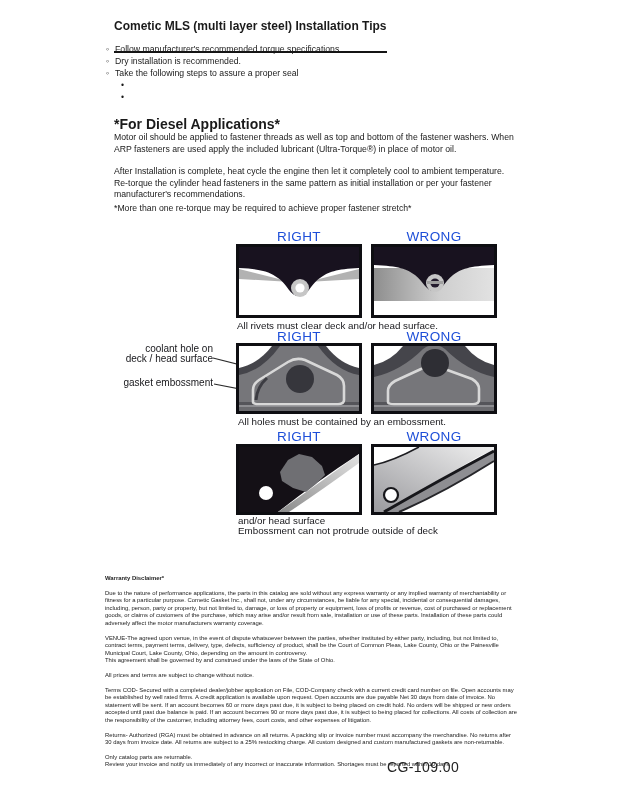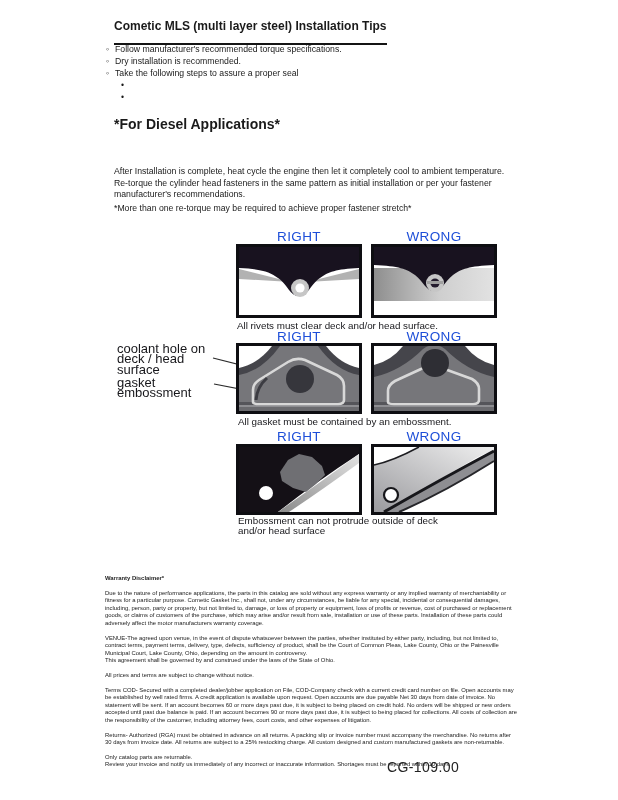--- a/index.html
+++ b/index.html
@@ -11,21 +11,21 @@
     font-family:"Liberation Sans", sans-serif;
     color:#1a1a1a;
     overflow:hidden;
   }
   .abs{position:absolute;}
   
   .title{
     left:114px;top:19px;
     font-size:12px;font-weight:700;
     border-bottom:2px solid #141414;
-    padding-bottom:10px;
+    padding-bottom:18px;
     white-space:nowrap;
   }
   .tips{left:106px;top:44px;width:420px;font-size:8.7px;line-height:11.9px;}
   .tip{display:flex;}
   .tip .mk{width:9px;flex:0 0 9px;text-align:left;}
   .tip.sub{margin-left:15px;}
   .tip.sub .mk{width:8px;flex:0 0 8px;}
   
   .diesel-h{left:114px;top:116px;font-size:14px;font-weight:700;}
   .bodyp{left:114px;width:404px;font-size:8.7px;line-height:11.5px;}
@@ -36,21 +36,21 @@
   .dg-label{width:126px;text-align:center;font-size:13.5px;letter-spacing:0.4px;color:#1d4ed8;}
   .lab-r1{top:229px;} .lab-r2{top:329px;} .lab-r3{top:429px;}
   .col-l{left:236px;} .col-r{left:371px;}
   .dg-img{width:126px;}
   .img-r1{top:244px;} .img-r2{top:343px;} .img-r3{top:444px;}
   .dg-img svg{display:block;}
   .caption{font-size:9.8px;color:#17171b;}
   .cap-r1{left:237px;top:320px;}
   .cap-r2{left:238px;top:416px;}
   .cap-r3{left:238px;top:516px;line-height:10.4px;}
-  .leader-label{width:96px;text-align:left;font-size:13px;line-height:10.4px;color:#17171b;}
+  .leader-label{width:96px;text-align:right;font-size:10px;line-height:10.4px;color:#17171b;}
   .lbl-coolant{left:117px;top:344px;}
   .lbl-emboss{left:117px;top:378px;}
   .leader-svg{left:211px;top:350px;pointer-events:none;}
   
   .disc{left:105px;top:575px;width:412px;font-size:5.9px;line-height:7.6px;color:#222222;}
   .disc .hd{font-weight:700;margin-bottom:7px;}
   .disc p{margin:0 0 7px 0;}
   .disc p.tight{margin:0;}
   .pagenum{left:387px;top:759px;font-size:14px;letter-spacing:0.4px;color:#222;}
 </style>
@@ -76,20 +76,21 @@
     </div>
     <div class="tip sub">
       <span class="mk">•</span>
     </div>
     <div class="tip sub">
       <span class="mk">•</span>
     </div>
   </div>
 
   <div class="abs diesel-h">*For Diesel Applications*</div>
+  <div class="abs bodyp p1">Motor oil should be applied to fastener threads as well as top and bottom of the fastener washers. When ARP fasteners are used apply the included lubricant (Ultra-Torque®) in place of motor oil.</div>
   <div class="abs bodyp p3">*More than one re-torque may be required to achieve proper fastener stretch*</div>
   <div class="abs bodyp p2">After Installation is complete, heat cycle the engine then let it completely cool to ambient temperature. Re-torque the cylinder head fasteners in the same pattern as initial installation or per your fastener manufacturer's recommendations.</div>
 
   <div class="abs dg-label col-l lab-r1">RIGHT</div>
   <div class="abs dg-label col-r lab-r1">WRONG</div>
 
   <div class="abs dg-img col-l img-r1">
     <svg width="126" height="74" viewBox="0 0 126 74">
       <rect x="0" y="0" width="126" height="74" fill="#ffffff"></rect>
       <polygon points="3,25 3,35 55,38" fill="#b2b2b2"></polygon>
@@ -157,21 +158,21 @@
       <rect x="3" y="64" width="120" height="5" fill="#6a6a6e"></rect>
       <path d="M3,3 L3,34 Q30,28 52,6 Q56,3 58,3 Z" fill="#45454b"></path>
       <path d="M3,3 L3,22 Q20,18 32,3 Z" fill="#ffffff"></path>
       <path d="M123,3 L123,34 Q96,28 74,6 Q70,3 68,3 Z" fill="#45454b"></path>
       <path d="M123,3 L123,22 Q106,18 94,3 Z" fill="#ffffff"></path>
       <path d="M17,59 L17,48 Q17,42 24,38 L50,26 Q58,21 68,24 L101,36 Q108,40 108,46 L108,57 Q108,61 102,61 L23,61 Q17,61 17,59 Z" fill="none" stroke="#d8d8d8" stroke-width="2.6"></path>
       <circle cx="64" cy="20" r="14" fill="#2e2e34"></circle>
       <rect x="1.5" y="1.5" width="123" height="68" fill="none" stroke="#0e0e12" stroke-width="3"></rect>
     </svg>
   </div>
-  <div class="abs caption cap-r2">All gasket must be contained by an embossment.</div>
+  <div class="abs caption cap-r2">All holes must be contained by an embossment.</div>
 
   <div class="abs dg-label col-l lab-r3">RIGHT</div>
   <div class="abs dg-label col-r lab-r3">WRONG</div>
 
   <div class="abs dg-img col-l img-r3">
     <svg width="126" height="71" viewBox="0 0 126 71">
       <defs>
         <linearGradient id="gBand" x1="0" y1="1" x2="1" y2="0">
           <stop offset="0" stop-color="#8a8a8a"></stop>
             <stop offset="1" stop-color="#e2e2e2"></stop>
@@ -197,22 +198,22 @@
       <path d="M48,3 Q22,17 3,21 L3,68 L13,68 Q65,38 105,14 Q114,9 123,7 L123,3 Z" fill="url(#gMass)"></path>
       <path d="M3,21 Q22,17 48,3" fill="none" stroke="#1c1c20" stroke-width="1.5"></path>
       <path d="M13,68 Q65,38 123,7 L123,17 Q72,49 28,68 Z" fill="#8e8e92"></path>
       <path d="M13,68 Q65,38 123,7" fill="none" stroke="#17171b" stroke-width="3"></path>
       <path d="M28,68 Q72,49 123,17" fill="none" stroke="#26262a" stroke-width="2"></path>
       <circle cx="20" cy="51" r="7" fill="#ffffff" stroke="#17171b" stroke-width="2.2"></circle>
       <rect x="1.5" y="1.5" width="123" height="68" fill="none" stroke="#0e0e12" stroke-width="3"></rect>
     </svg>
   </div>
   <div class="abs caption cap-r3">
+    <div>and/or head surface</div>
     <div>Embossment can not protrude outside of deck</div>
-    <div>and/or head surface</div>
   </div>
 
   <div class="abs disc">
     <div class="hd">Warranty Disclaimer*</div>
     <p>Due to the nature of performance applications, the parts in this catalog are sold without any express warranty or any implied warranty of merchantability or fitness for a particular purpose.  Cometic Gasket Inc., shall not, under any circumstances, be liable for any special, incidental or consequential damages, including, person, party or property, but not limited to, damage, or loss of property or equipment, loss of profits or revenue, cost of purchased or replacement goods, or claims of customers of the purchase, which may arise and/or result from sale, installation or use of these parts.  Installation of these parts could adversely affect the motor manufacturers warranty coverage.</p>
     <p class="tight">VENUE-The agreed upon venue, in the event of dispute whatsoever between the parties, whether instituted by either party, including, but not limited to, contract terms, payment terms, delivery, type, defects, sufficiency of product, shall be the Court of Common Pleas, Lake County, Ohio or the Painesville Municipal Court, Lake County, Ohio, depending on the amount in controversy.</p>
     <p>This agreement shall be governed by and construed under the laws of the State of Ohio.</p>
     <p>All prices and terms are subject to change without notice.</p>
     <p>Terms COD- Secured with a completed dealer/jobber application on File, COD-Company check with a current credit card number on file.  Open accounts may be established by well rated firms.  A credit application is available upon request.  Open accounts are due payable Net 30 days from date of invoice.  No statement will be sent.  If an account becomes 60 or more days past due, it is subject to being placed on credit hold.  No orders will be shipped or new orders accepted until past due balance is paid.  If an account becomes 90 or more days past due, it is subject to being placed for collections.  All costs of collection are the responsibility of the customer, including attorney fees, court costs, and other expenses of litigation.</p>
     <p>Returns- Authorized (RGA) must be obtained in advance on all returns.  A packing slip or invoice number must accompany the merchandise.  No returns after 30 days from invoice date.  All returns are subject to a 25% restocking charge.  All custom designed and custom manufactured gaskets are non-returnable.</p>

